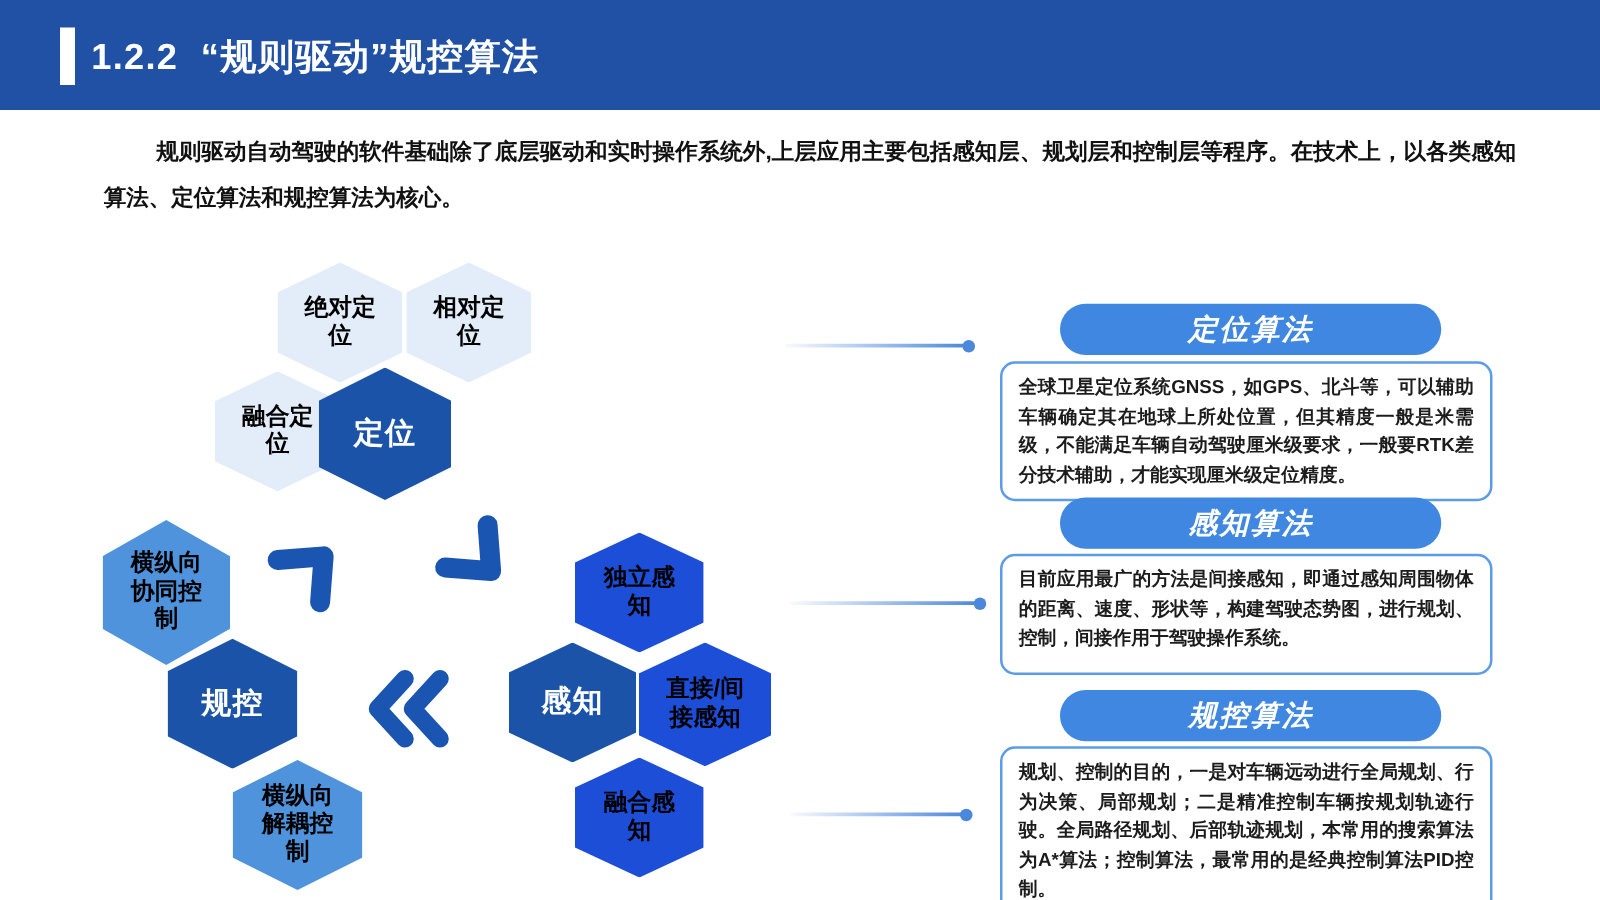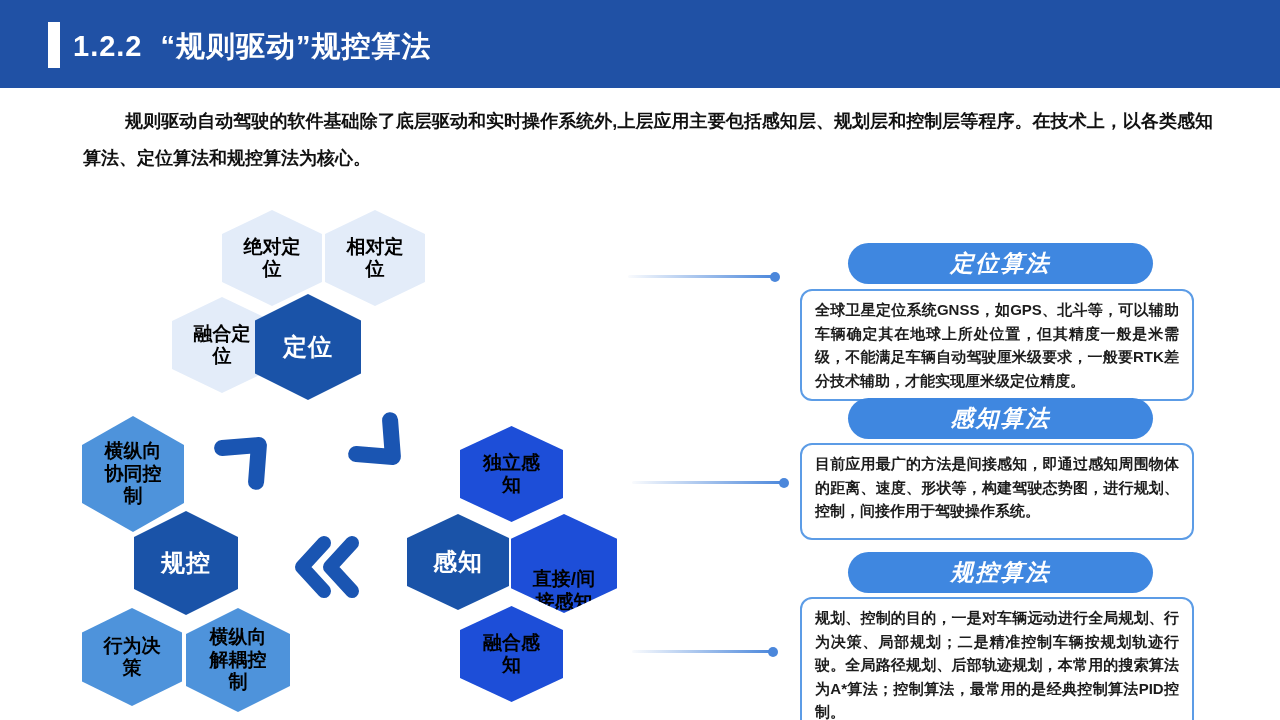--- a/index.html
+++ b/index.html
@@ -81,40 +81,36 @@
     <span class="hex-label">定位</span>
   </div>
 
   <div class="hex medium" style="left:460px;top:426px;width:103px;height:96px;">
     <span class="hex-label">独立感
 知</span>
   </div>
   <div class="hex dark" style="left:407px;top:514px;width:102px;height:96px;">
     <span class="hex-label">感知</span>
   </div>
-  <div class="hex medium" style="left:511px;top:514px;width:106px;height:99px;align-items:flex-end;">
+  <div class="hex medium" style="left:511px;top:514px;width:106px;height:99px;">
     <span class="hex-label">直接/间
 接感知</span>
   </div>
   <div class="hex medium" style="left:460px;top:606px;width:103px;height:96px;">
     <span class="hex-label">融合感
 知</span>
   </div>
 
   <div class="hex strong" style="left:82px;top:416px;width:102px;height:116px;">
     <span class="hex-label">横纵向
 协同控
 制</span>
   </div>
   <div class="hex dark" style="left:134px;top:511px;width:104px;height:104px;">
     <span class="hex-label">规控</span>
-  </div>
-  <div class="hex strong" style="left:82px;top:608px;width:100px;height:98px;">
-    <span class="hex-label">行为决
-策</span>
   </div>
   <div class="hex strong" style="left:186px;top:608px;width:104px;height:104px;">
     <span class="hex-label">横纵向
 解耦控
 制</span>
   </div>
 
   <svg class="arrow" style="left:210px;top:416px;" width="78" height="78" viewBox="0 0 78 78">
     <g transform="translate(39,39) rotate(-45)">
       <polyline points="-14,-24 14,0 -14,24" fill="none" stroke="#1A55B2" stroke-width="16" stroke-linecap="round" stroke-linejoin="round"></polyline>

